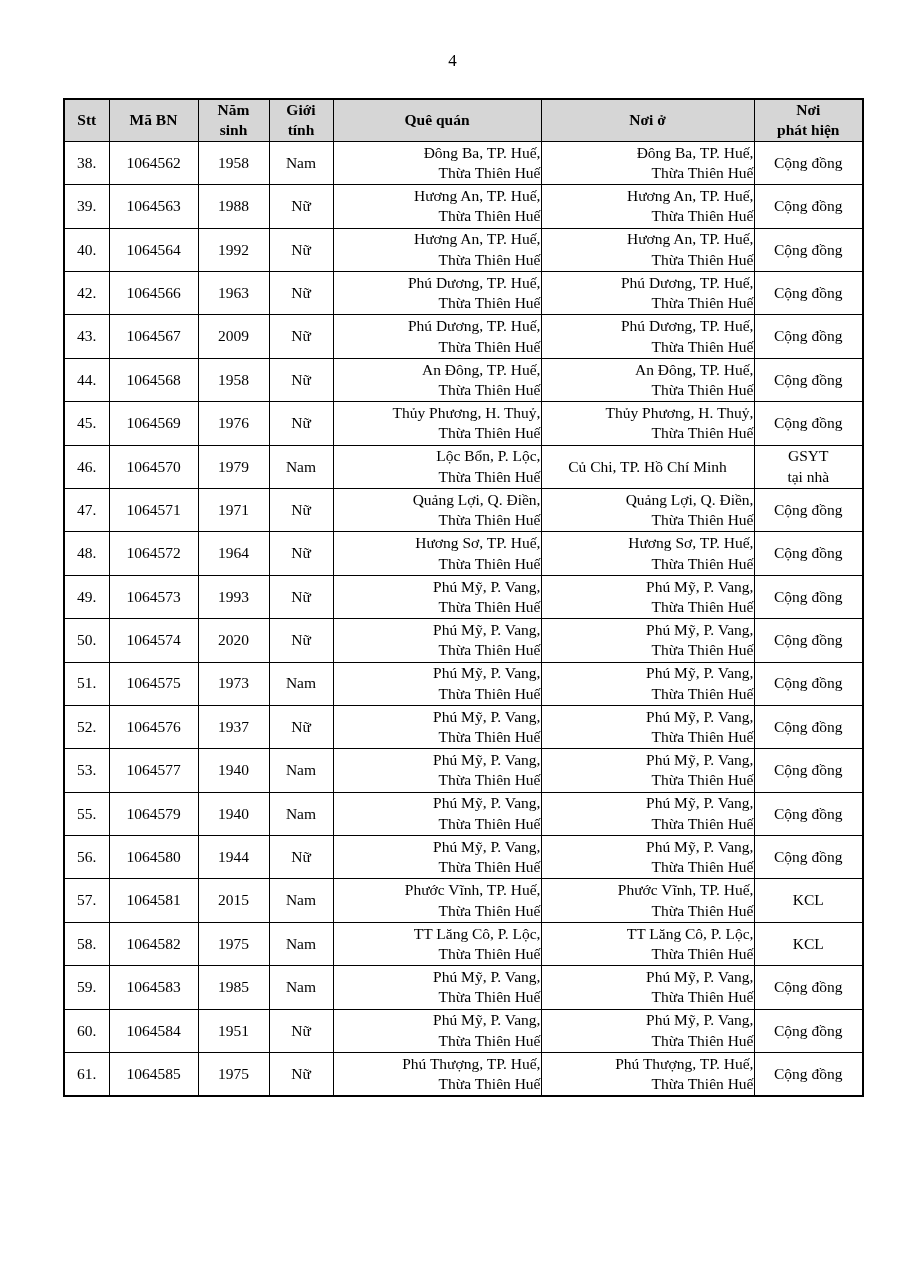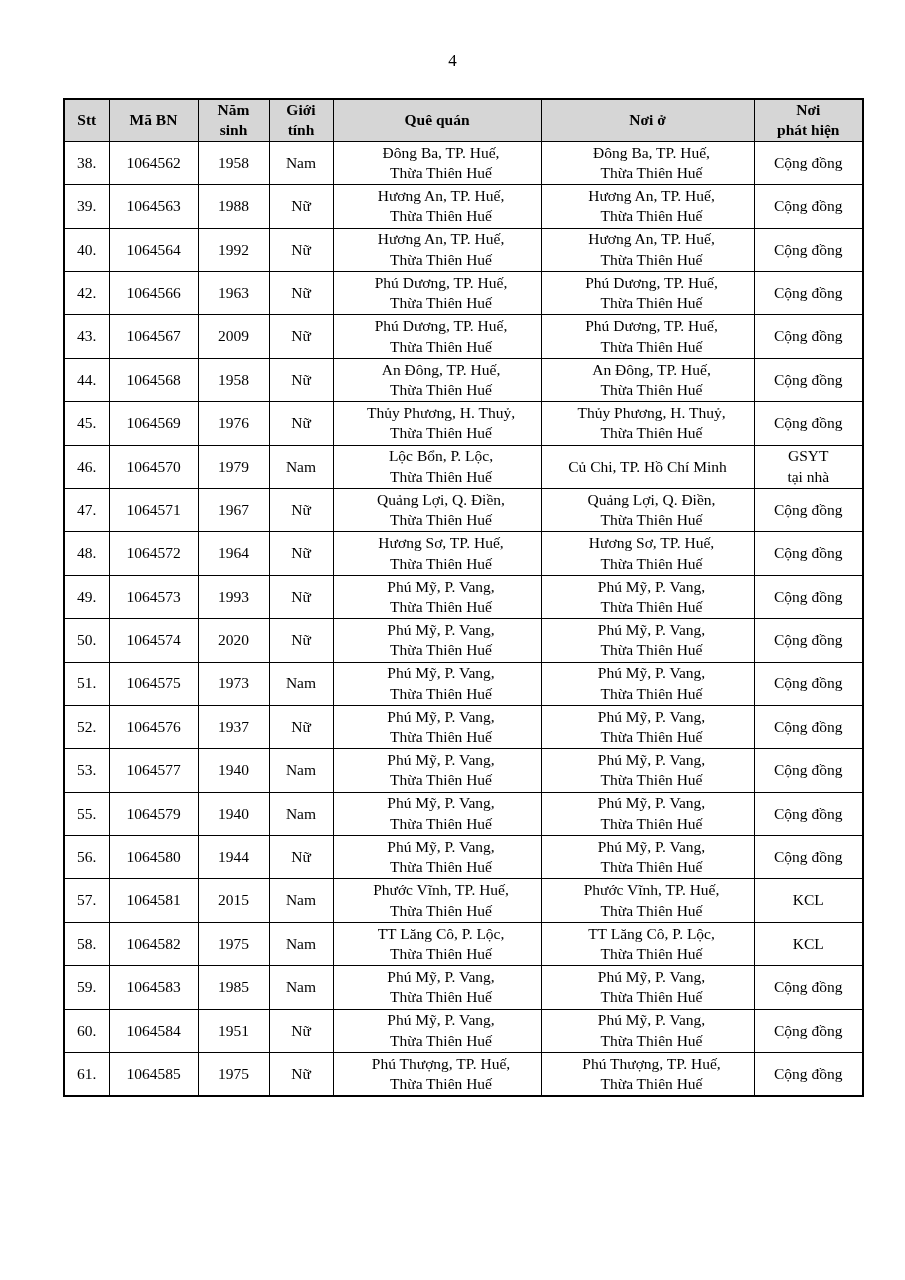--- a/index.html
+++ b/index.html
@@ -57,21 +57,21 @@
     padding: 0;
     overflow: hidden;
   }
   th {
     background: #d6d6d6;
     font-weight: bold;
     height: 42px;
   }
   td { height: 43.4px; }
   td.align-left {
-    text-align: center;
+    text-align: right;
     padding-left: 8px;
   }
 </style>
 </head>
 <body>
 
 <div class="page">
   <div class="page-number">4</div>
 
   <table class="patient-table">
@@ -183,21 +183,21 @@
           <td>Nam</td>
           <td class="align-left">Lộc Bổn, P. Lộc,
 Thừa Thiên Huế</td>
           <td>Củ Chi, TP. Hồ Chí Minh</td>
           <td>GSYT
 tại nhà</td>
         </tr>
         <tr>
           <td>47.</td>
           <td>1064571</td>
-          <td>1967</td>
+          <td>1971</td>
           <td>Nữ</td>
           <td class="align-left">Quảng Lợi, Q. Điền,
 Thừa Thiên Huế</td>
           <td class="align-left">Quảng Lợi, Q. Điền,
 Thừa Thiên Huế</td>
           <td>Cộng đồng</td>
         </tr>
         <tr>
           <td>48.</td>
           <td>1064572</td>

